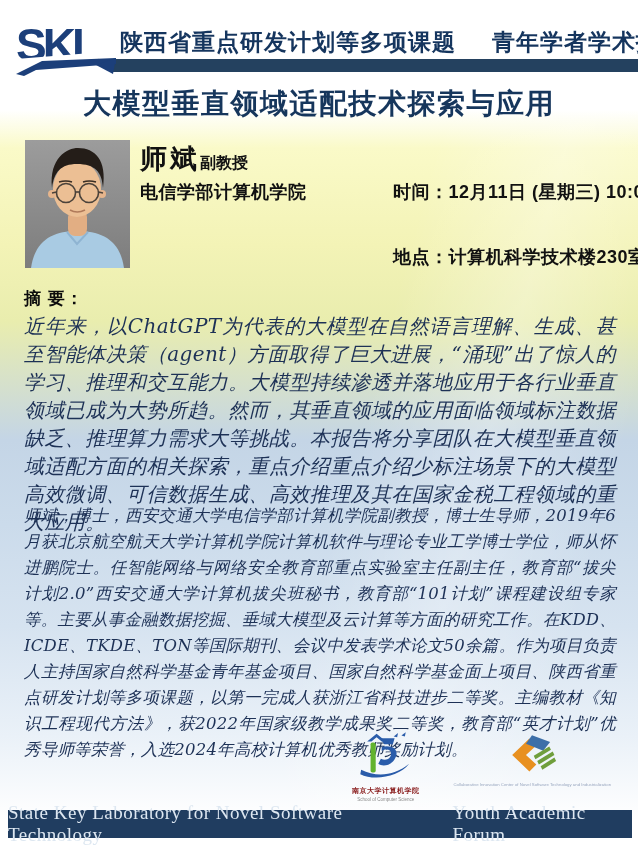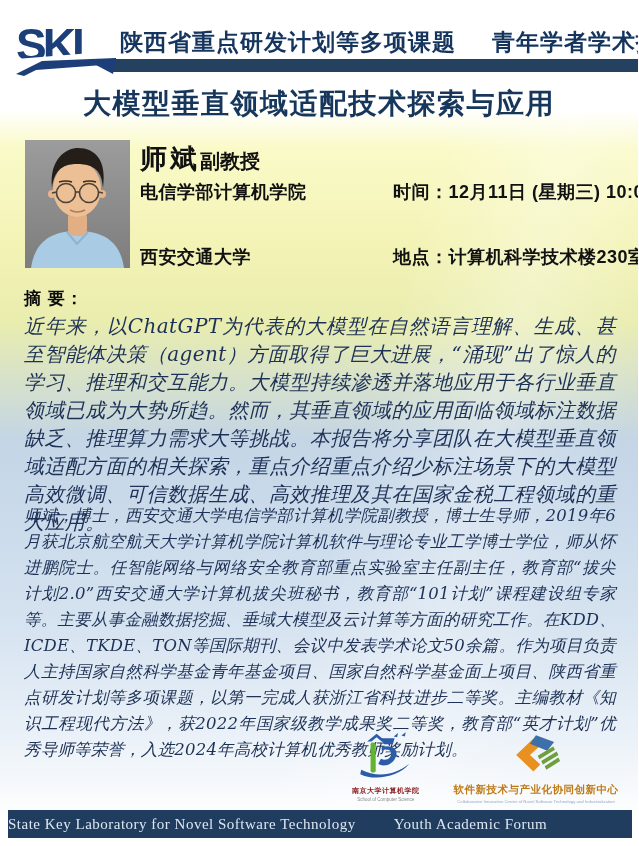--- a/index.html
+++ b/index.html
@@ -23,21 +23,21 @@
   }
   
   .talk-title{
     position:absolute;left:0;right:0;top:85px;text-align:center;
     font-size:28px;font-weight:bold;color:#16365c;letter-spacing:1.5px;
   }
   
   .photo{position:absolute;left:25px;top:140px;width:105px;height:128px;}
   .name-row{position:absolute;left:140px;top:141px;display:flex;align-items:baseline;}
   .name{font-family:"DejaVu Serif",serif;font-size:27px;font-weight:bold;color:#111;letter-spacing:3px;}
-  .rank{font-size:20px;font-weight:bold;color:#111;}
+  .rank{font-size:16px;font-weight:bold;color:#111;}
   .info{position:absolute;font-size:18px;font-weight:bold;color:#111;white-space:nowrap;letter-spacing:0.5px;}
   .dept{left:140px;top:180px;}
   .univ{left:140px;top:245px;}
   .time{left:393px;top:180px;}
   .place{left:393px;top:245px;}
   
   .sec-h{position:absolute;left:24px;font-size:17px;font-weight:bold;color:#0c0c0c;letter-spacing:1px;}
   .abstract-h{top:287px;}
   .bio-h{top:477px;}
   .para{
@@ -50,22 +50,22 @@
   
   .logos{position:absolute;left:352px;top:730px;display:flex;align-items:flex-start;gap:34px;}
   .logo-block{display:flex;flex-direction:column;align-items:center;}
   .logo-cn-nju{font-size:7px;font-weight:bold;color:#8b2020;margin-top:2px;letter-spacing:0.5px;}
   .logo-en-nju{font-size:4.5px;color:#8a8a8a;margin-top:1px;}
   .logo-cn-cic{font-size:10.5px;font-weight:bold;color:#bf7a18;margin-top:3px;letter-spacing:0.5px;white-space:nowrap;}
   .logo-en-cic{font-size:4.3px;color:#9aa8c0;margin-top:2px;white-space:nowrap;}
   
   .footer-bar{
     position:absolute;left:8px;width:624px;top:810px;height:28px;background:#203d60;
-    display:flex;align-items:center;gap:38px;
-    font-family:"Liberation Serif",serif;font-size:15px;color:#dde7f1;letter-spacing:0.5px;
+    display:flex;align-items:center;justify-content:center;gap:38px;
+    font-family:"Liberation Serif",serif;font-size:19px;color:#dde7f1;letter-spacing:0.5px;
   }
 </style>
 </head>
 <body>
 
 <div class="poster">
 
   <div class="hdr-bar"></div>
 
   <svg class="skl" viewBox="0 0 100 56" aria-hidden="true">
@@ -105,21 +105,20 @@
     <path d="M34,42 Q41,40 47,42" fill="none" stroke="#3a2e24" stroke-width="1.6"></path>
     <path d="M58,42 Q64,40 71,42" fill="none" stroke="#3a2e24" stroke-width="1.6"></path>
     <path d="M45,70 Q52,74 60,70" fill="none" stroke="#b07a5a" stroke-width="1.6"></path>
   </svg>
 
   <div class="name-row">
     <span class="name">师斌</span>
     <span class="rank">副教授</span>
   </div>
   <div class="info dept">电信学部计算机学院</div>
-  <div class="info univ">西安交通大学</div>
   <div class="info time"><span>时间：</span><span>12月11日 (星期三) 10:00</span></div>
   <div class="info place"><span>地点：</span><span>计算机科学技术楼230室</span></div>
 
   <div class="sec-h abstract-h">摘 要：</div>
   <div class="para abstract-p">近年来，以ChatGPT为代表的大模型在自然语言理解、生成、甚至智能体决策（agent）方面取得了巨大进展，“涌现”出了惊人的学习、推理和交互能力。大模型持续渗透并落地应用于各行业垂直领域已成为大势所趋。然而，其垂直领域的应用面临领域标注数据缺乏、推理算力需求大等挑战。本报告将分享团队在大模型垂直领域适配方面的相关探索，重点介绍重点介绍少标注场景下的大模型高效微调、可信数据生成、高效推理及其在国家金税工程领域的重大应用。</div>
 
   <div class="para bio-p">师斌，博士，西安交通大学电信学部计算机学院副教授，博士生导师，2019年6月获北京航空航天大学计算机学院计算机软件与理论专业工学博士学位，师从怀进鹏院士。任智能网络与网络安全教育部重点实验室主任副主任，教育部“拔尖计划2.0”西安交通大学计算机拔尖班秘书，教育部“101计划”课程建设组专家等。主要从事金融数据挖掘、垂域大模型及云计算等方面的研究工作。在KDD、ICDE、TKDE、TON等国际期刊、会议中发表学术论文50余篇。作为项目负责人主持国家自然科学基金青年基金项目、国家自然科学基金面上项目、陕西省重点研发计划等多项课题，以第一完成人获浙江省科技进步二等奖。主编教材《知识工程现代方法》，获2022年国家级教学成果奖二等奖，教育部“英才计划”优秀导师等荣誉，入选2024年高校计算机优秀教师奖励计划。</div>
 
   <div class="logos">
     <div class="logo-block">
@@ -136,21 +135,20 @@
       <div class="logo-en-nju">School of Computer Science</div>
     </div>
     <div class="logo-block">
       <svg width="50" height="50" viewBox="0 0 58 56" aria-hidden="true">
         <path d="M6,28 L26,9 L34,17 L22,28 L34,39 L26,47 Z" fill="#e89020"></path>
         <polygon points="29,5 50,13 42,23 22,15" fill="#3d6fa8"></polygon>
         <polygon points="31,29 49,18 51,22 33,33" fill="#6f9e3c"></polygon>
         <polygon points="35,35 53,24 55,28 37,39" fill="#6f9e3c"></polygon>
         <polygon points="39,41 55,31 57,35 41,45" fill="#6f9e3c"></polygon>
       </svg>
-      <div class="logo-cn-cic">软件新技术与产业化协同创新中心</div>
       <div class="logo-en-cic">Collaborative Innovation Center of Novel Software Technology and Industrialization</div>
     </div>
   </div>
 
   <div class="footer-bar">
     <span>State Key Laboratory for Novel Software Technology</span>
     <span>Youth  Academic Forum</span>
   </div>
 
 </div>

